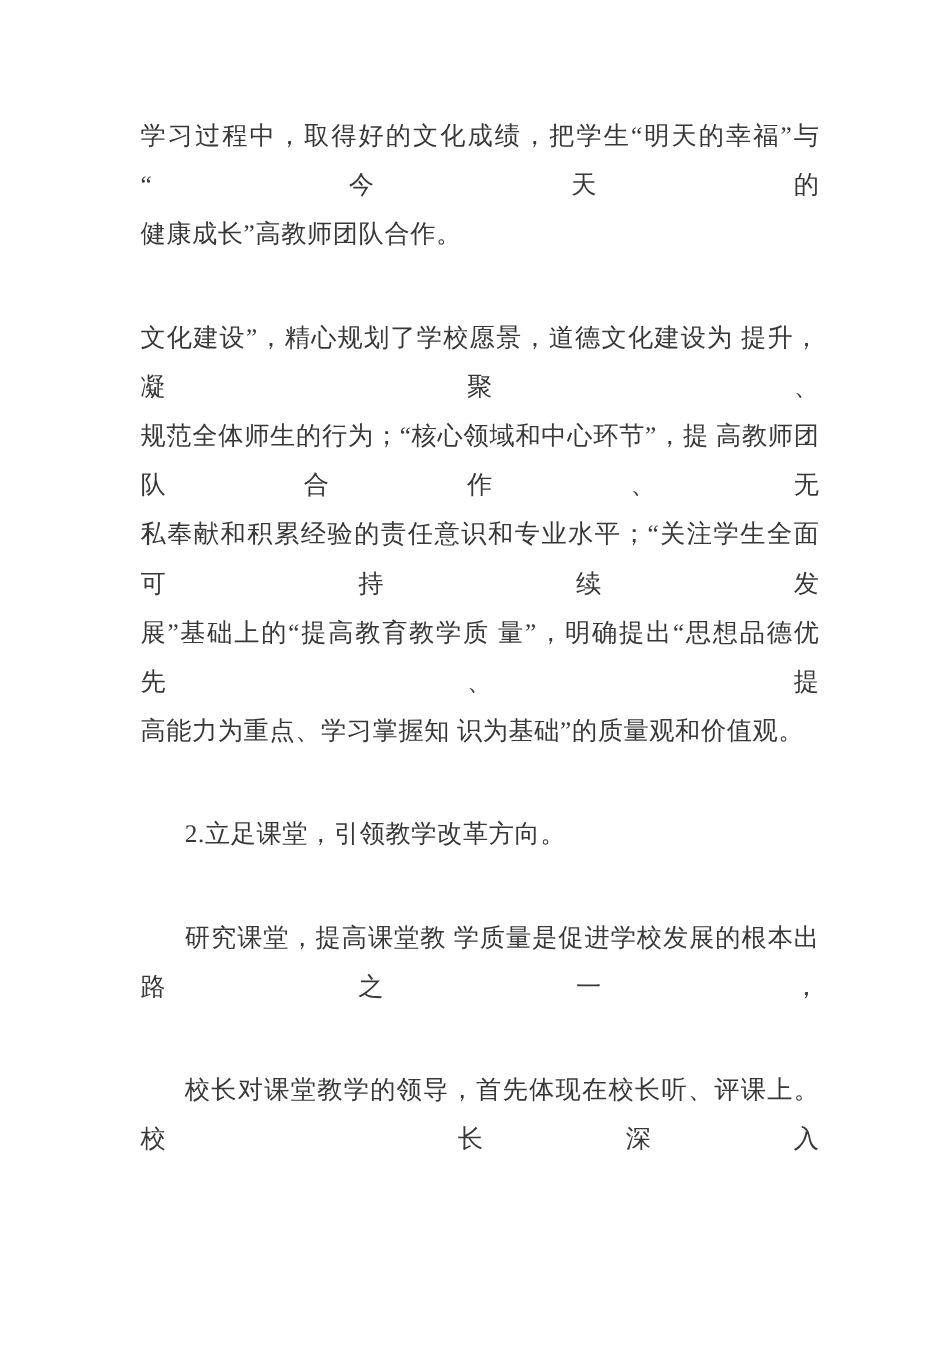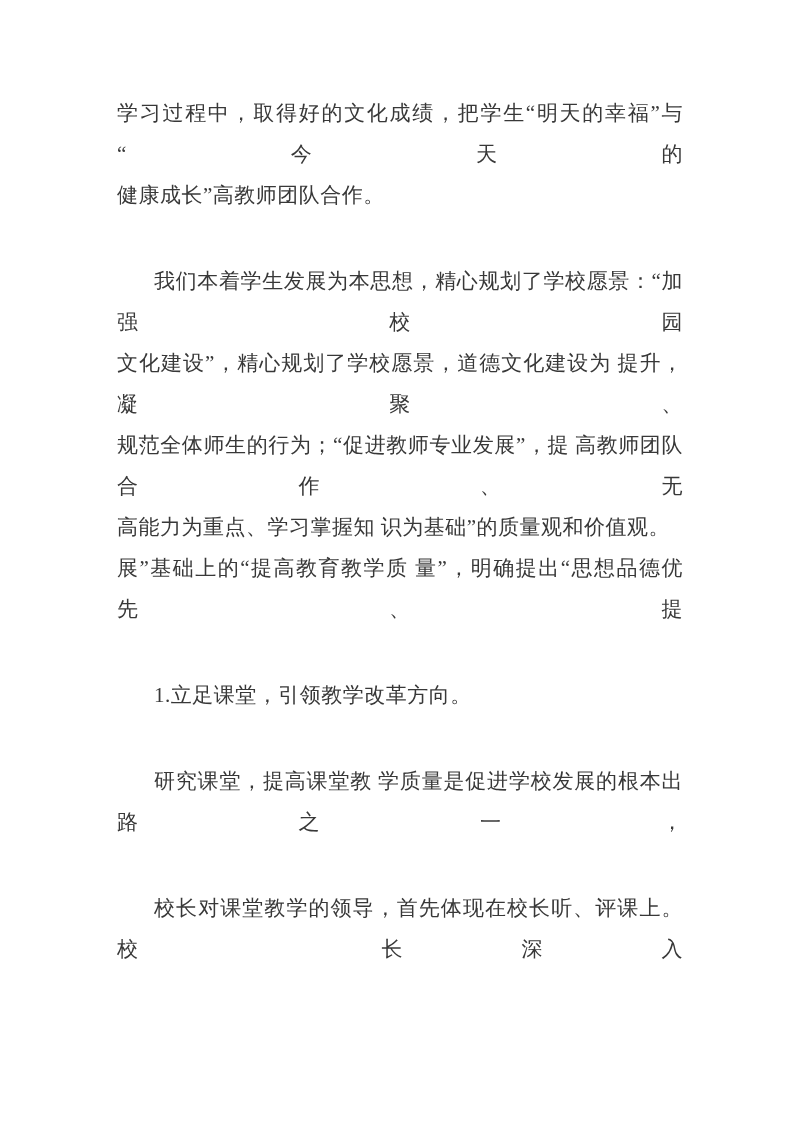--- a/index.html
+++ b/index.html
@@ -40,28 +40,28 @@
 </head>
 <body>
 
 <div class="page">
   <div id="doc-body">
       <div class="paragraph">
         <div class="line">学习过程中，取得好的文化成绩，把学生“明天的幸福”与 “今天的</div>
         <div class="line last">健康成长”高教师团队合作。</div>
       </div>
       <div class="paragraph">
-        <div class="line indent">我们本着学生发展为本思想，精心规划了学校愿景：“加 强校园</div>
         <div class="line">文化建设”，精心规划了学校愿景，道德文化建设为 提升，凝聚、</div>
-        <div class="line">规范全体师生的行为；“促进教师专业发展”，提 高教师团队合作、无</div>
+        <div class="line">规范全体师生的行为；“核心领域和中心环节”，提 高教师团队合作、无</div>
+        <div class="line">私奉献和积累经验的责任意识和专业水平；“关注学生全面可持续发</div>
+        <div class="line">展”基础上的“提高教育教学质 量”，明确提出“思想品德优先、提</div>
         <div class="line last">高能力为重点、学习掌握知 识为基础”的质量观和价值观。</div>
-        <div class="line">展”基础上的“提高教育教学质 量”，明确提出“思想品德优先、提</div>
       </div>
       <div class="paragraph">
-        <div class="line indent last">1.立足课堂，引领教学改革方向。</div>
+        <div class="line indent last">2.立足课堂，引领教学改革方向。</div>
       </div>
       <div class="paragraph">
         <div class="line indent">研究课堂，提高课堂教 学质量是促进学校发展的根本出路之一，</div>
       </div>
       <div class="paragraph">
         <div class="line indent">校长对课堂教学的领导，首先体现在校长听、评课上。校 长深入</div>
       </div>
     </div>
 </div>
 

